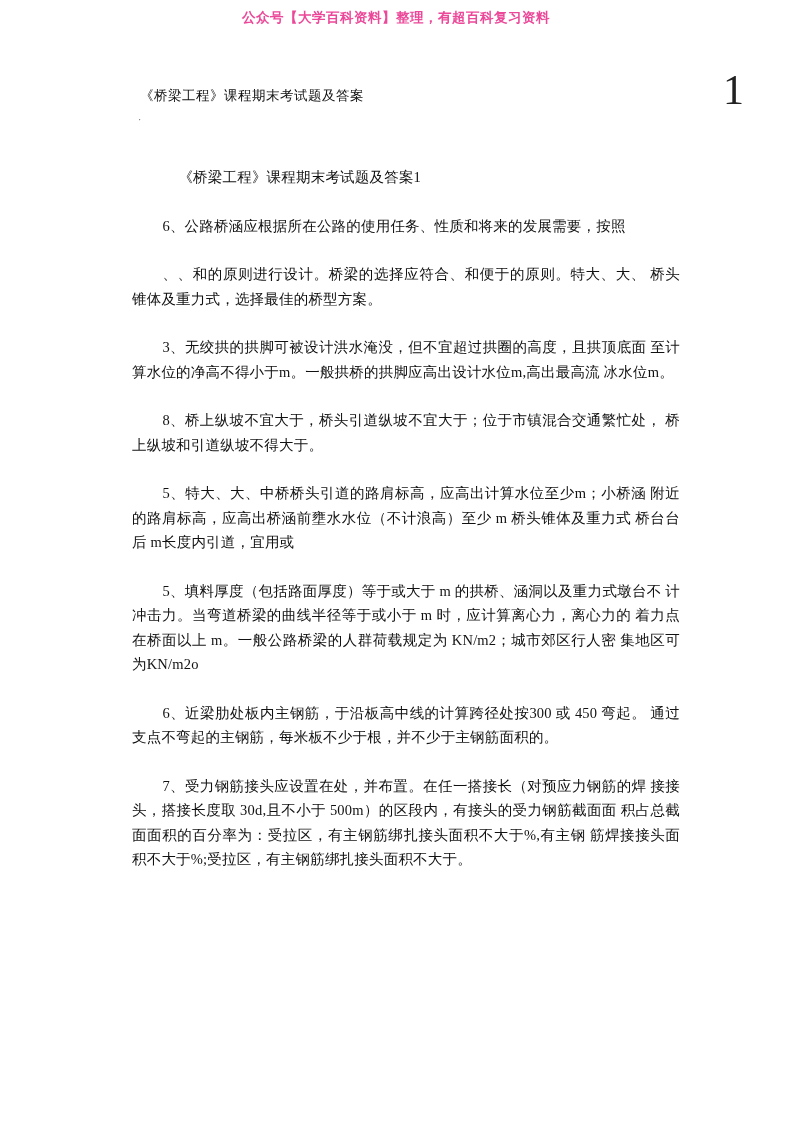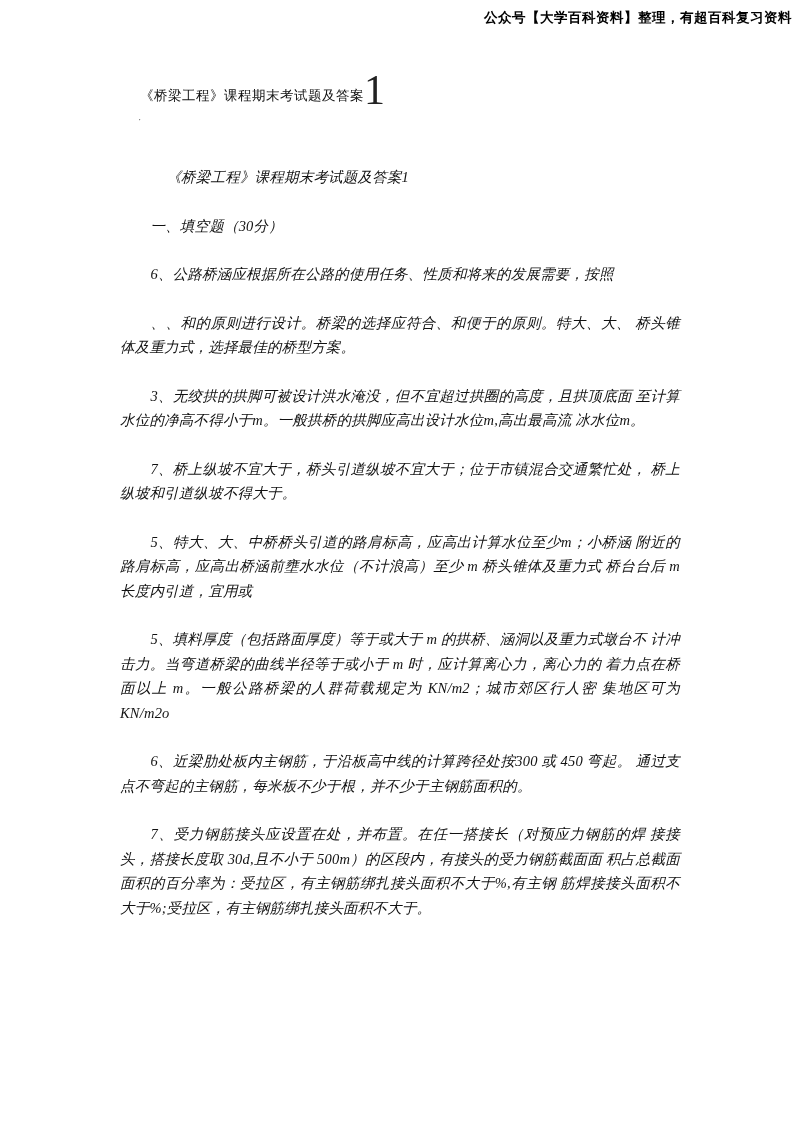--- a/index.html
+++ b/index.html
@@ -19,21 +19,21 @@
   }
   .header-notice {
     padding-top: 9px;
     text-align: center;
     font-size: 13.5px;
     font-weight: bold;
     letter-spacing: 0.5px;
   }
   .title-row {
     display: flex;
-    justify-content: flex-start;
+    justify-content: space-between;
     align-items: flex-start;
     margin: 42px 48px 0 140px;
   }
   .doc-title {
     font-size: 13.5px;
     padding-top: 18px;
     letter-spacing: 0.5px;
     font-weight: 500;
   }
   .page-number {
@@ -46,52 +46,50 @@
     margin: 4px 0 0 138px;
     font-size: 10px;
     color: #666666;
     height: 10px;
     line-height: 10px;
   }
   .content {
     margin: 40px 112px 0 120px;
   }
   .content p {
-    margin: 0 0 24px 0;
+    margin: 0 0 24px 12px;
     font-size: 14.5px;
     line-height: 24.5px;
     text-align: justify;
     text-indent: 2.1em;
     letter-spacing: 0.2px;
-    font-style: italic;
   }
   .content p.indent-3 {
     text-indent: 3.2em;
   }
 </style>
 </head>
 <body>
 
 <div class="page">
 
-  <div class="header-notice" style="color: #000000; text-align: right;">公众号【大学百科资料】整理，有超百科复习资料</div>
+  <div class="header-notice" style="color: #ec4899;">公众号【大学百科资料】整理，有超百科复习资料</div>
 
   <div class="title-row">
     <div class="doc-title">《桥梁工程》课程期末考试题及答案</div>
     <div class="page-number">1</div>
   </div>
 
   <div class="title-mark">·</div>
 
   <div class="content">
     <p class="indent-3">《桥梁工程》课程期末考试题及答案1</p>
-    <p>一、填空题（30分）</p>
     <p>6、公路桥涵应根据所在公路的使用任务、性质和将来的发展需要，按照</p>
     <p>、、和的原则进行设计。桥梁的选择应符合、和便于的原则。特大、大、 桥头锥体及重力式，选择最佳的桥型方案。</p>
     <p>3、无绞拱的拱脚可被设计洪水淹没，但不宜超过拱圈的高度，且拱顶底面 至计算水位的净高不得小于m。一般拱桥的拱脚应高出设计水位m,高出最高流 冰水位m。</p>
-    <p>7、桥上纵坡不宜大于，桥头引道纵坡不宜大于；位于市镇混合交通繁忙处， 桥上纵坡和引道纵坡不得大于。</p>
+    <p>8、桥上纵坡不宜大于，桥头引道纵坡不宜大于；位于市镇混合交通繁忙处， 桥上纵坡和引道纵坡不得大于。</p>
     <p>5、特大、大、中桥桥头引道的路肩标高，应高出计算水位至少m；小桥涵 附近的路肩标高，应高出桥涵前壅水水位（不计浪高）至少 m 桥头锥体及重力式 桥台台后 m长度内引道，宜用或</p>
     <p>5、填料厚度（包括路面厚度）等于或大于 m 的拱桥、涵洞以及重力式墩台不 计冲击力。当弯道桥梁的曲线半径等于或小于 m 时，应计算离心力，离心力的 着力点在桥面以上 m。一般公路桥梁的人群荷载规定为 KN/m2；城市郊区行人密 集地区可为KN/m2o</p>
     <p>6、近梁肋处板内主钢筋，于沿板高中线的计算跨径处按300 或 450 弯起。 通过支点不弯起的主钢筋，每米板不少于根，并不少于主钢筋面积的。</p>
     <p>7、受力钢筋接头应设置在处，并布置。在任一搭接长（对预应力钢筋的焊 接接头，搭接长度取 30d,且不小于 500m）的区段内，有接头的受力钢筋截面面 积占总截面面积的百分率为：受拉区，有主钢筋绑扎接头面积不大于%,有主钢 筋焊接接头面积不大于%;受拉区，有主钢筋绑扎接头面积不大于。</p>
   </div>
 
 </div>
 
 </body></html>

